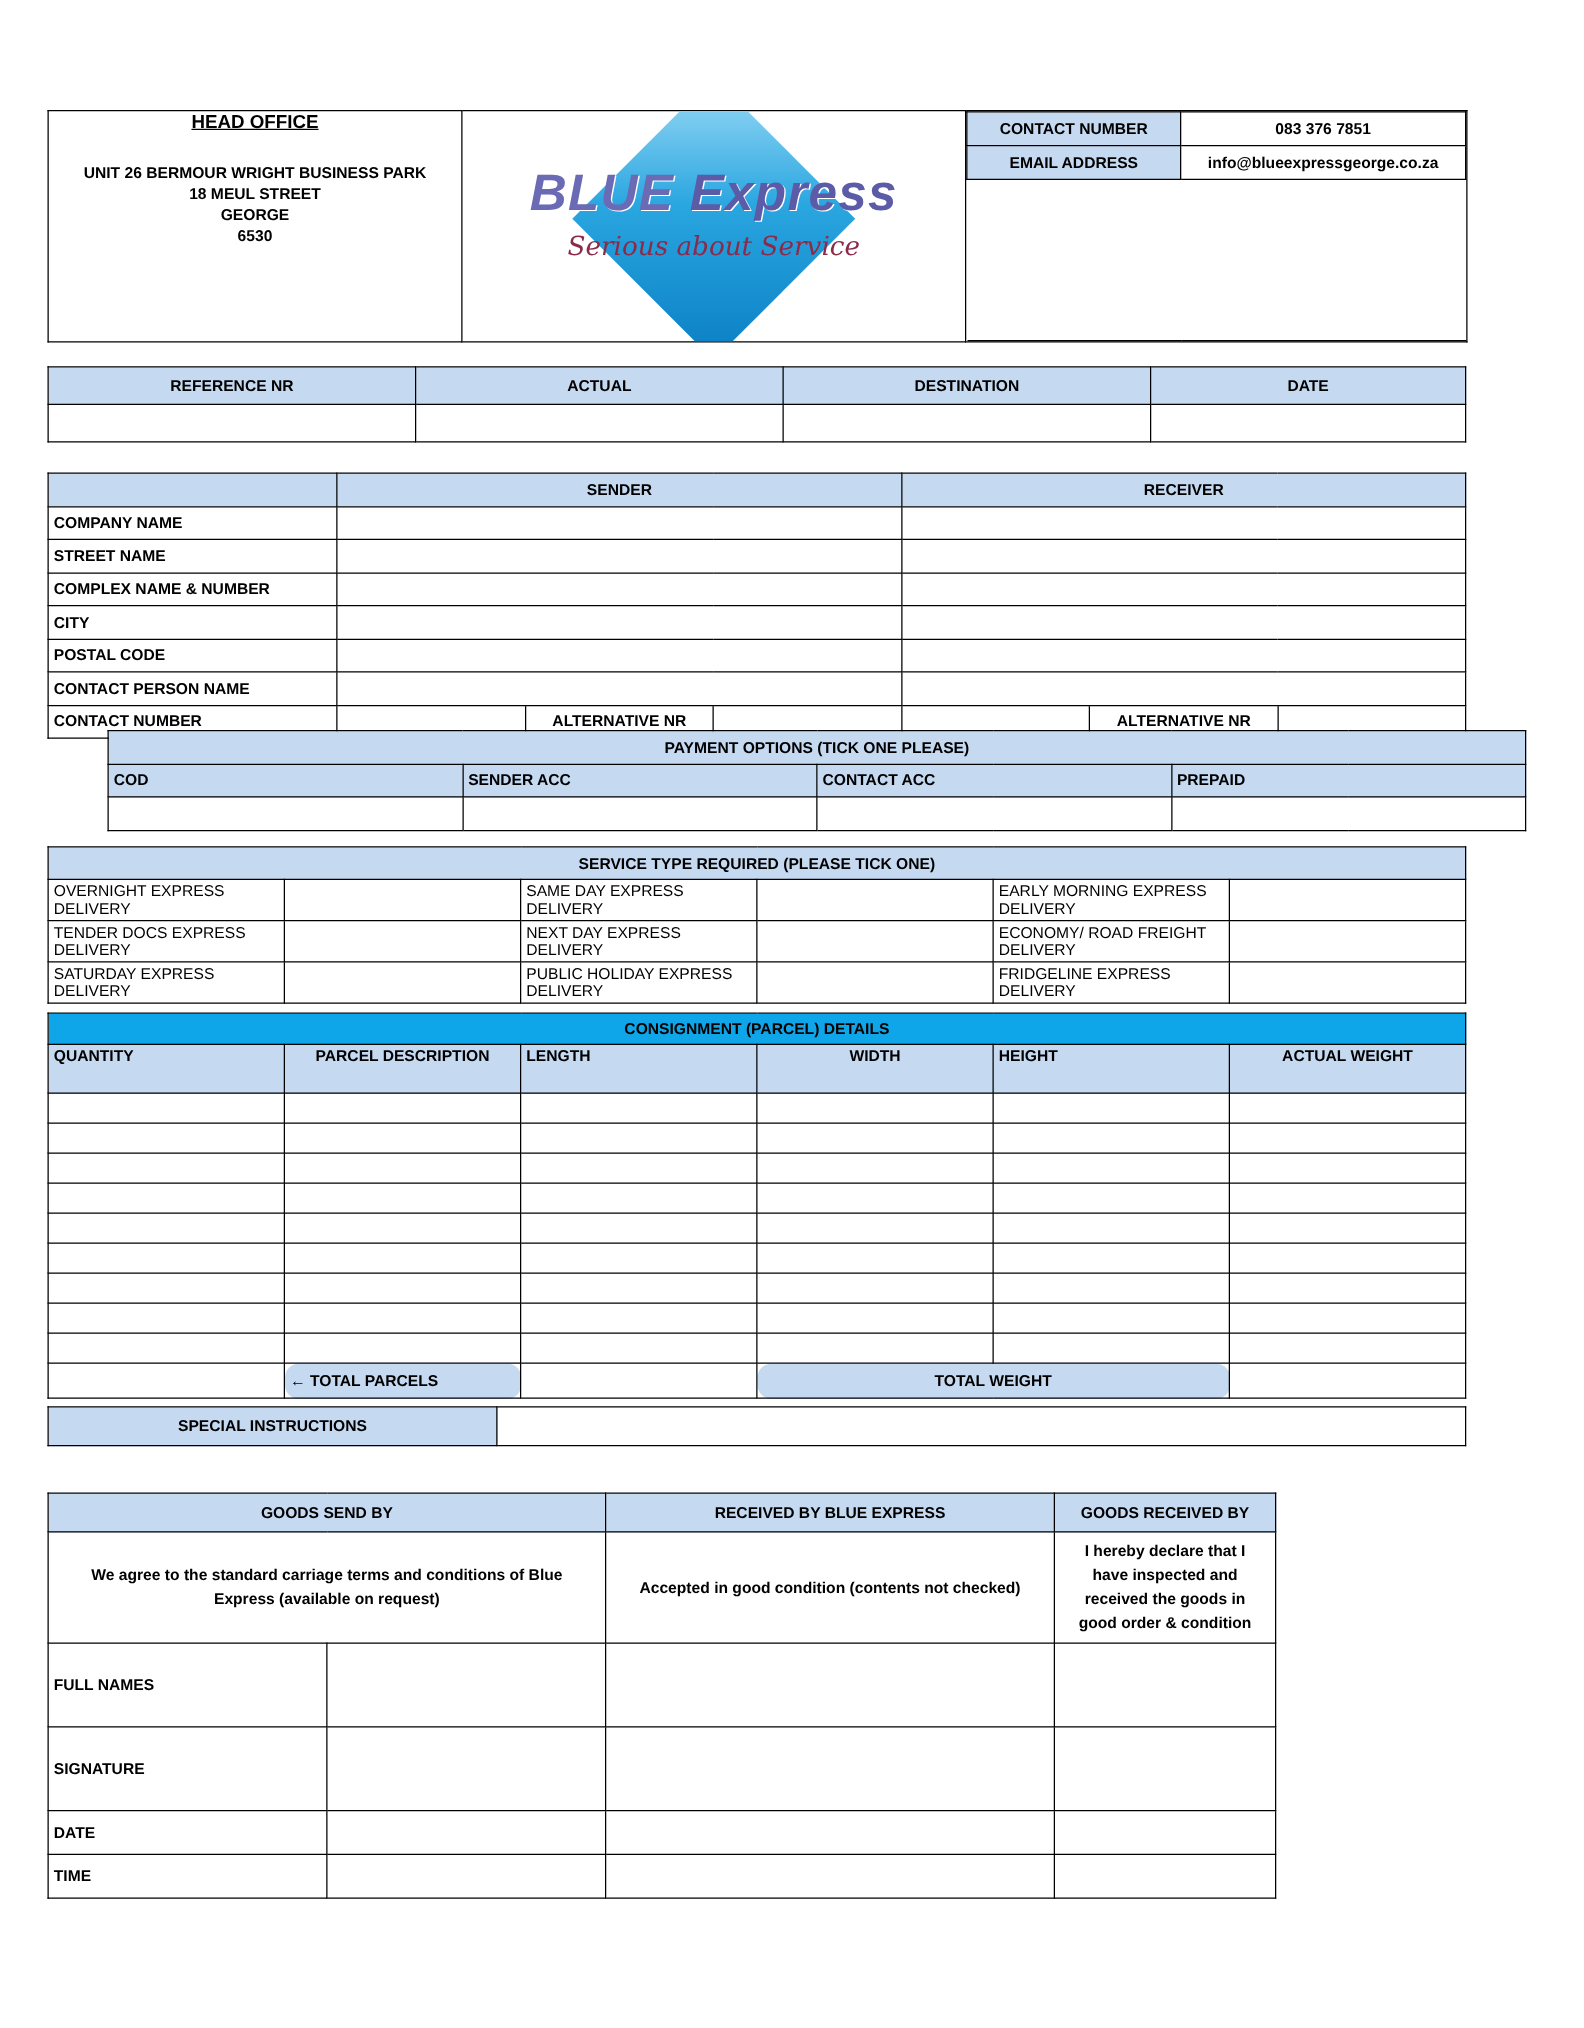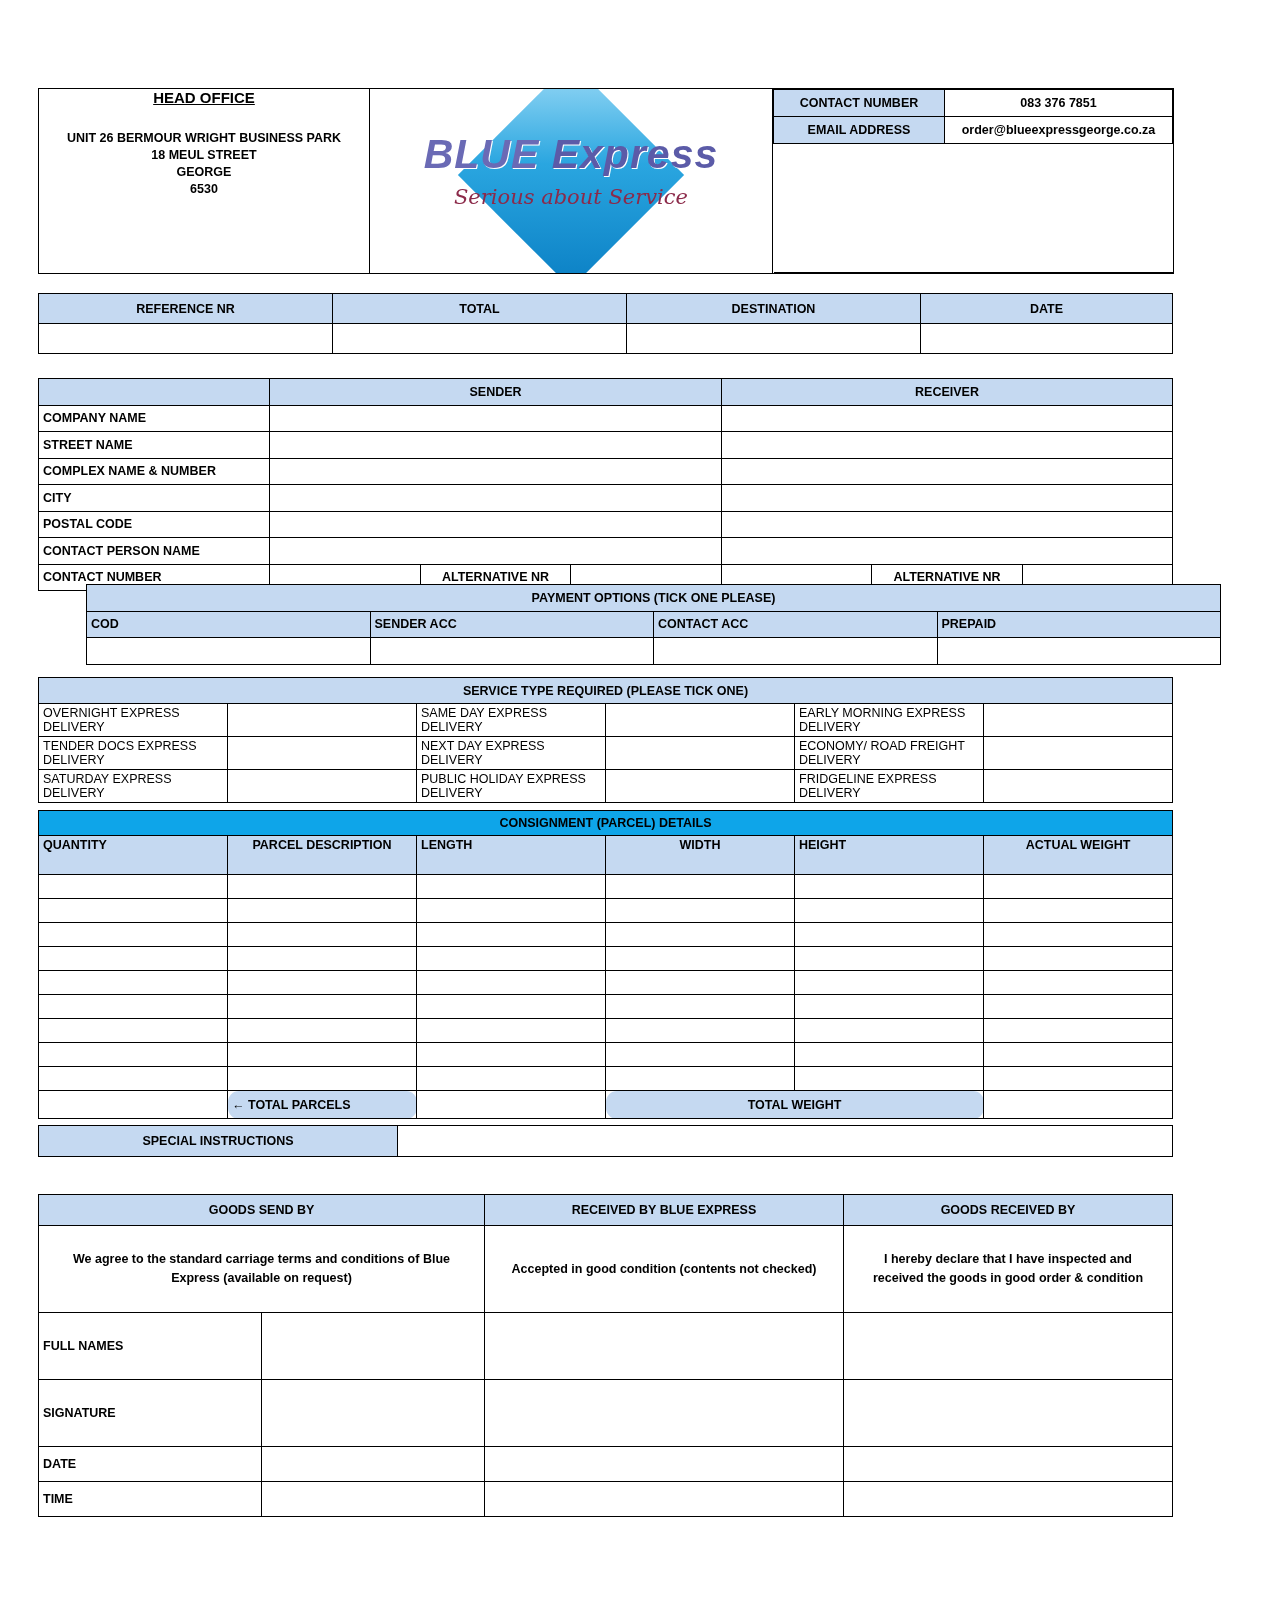--- a/index.html
+++ b/index.html
@@ -151,21 +151,21 @@
   .cons-table td { height: 19px; }
   .cons-table .title { text-align: center; font-weight: bold; background: #0ea5e9; }
   .cons-table .colhdr { font-weight: bold; background: #c5d9f1; vertical-align: top; height: 34px; }
   .cons-table .totrow td { background: #c5d9f1; font-weight: bold; height: 23px; border-radius: 11px; }
   .cons-table .totrow td.plain { background: #ffffff; }
 
   .spec-table { width: 1135px; }
   .spec-table td { height: 26px; }
   .spec-table .lbl { width: 350px; background: #c5d9f1; font-weight: bold; text-align: center; margin-top: 15px; }
 
-  .sign-table { width: 1135px; }
+  .sign-table { width: 983px; }
   .sign-table td { height: 24px; }
   .sign-table .hdr { text-align: center; font-weight: bold; background: #c5d9f1; height: 26px; }
   .sign-table .terms {
     text-align: center;
     font-weight: bold;
     height: 74px;
     padding: 6px 18px;
     line-height: 19px;
   }
   .sign-table .rowlbl { width: 118px; font-weight: bold; }
@@ -198,39 +198,39 @@
         </td>
         <td class="contact-cell">
           <table class="contact-table">
             <tbody>
                   <tr>
               <td class="contact-label">CONTACT NUMBER</td>
               <td class="contact-value">083 376 7851</td>
             </tr>
             <tr>
               <td class="contact-label">EMAIL ADDRESS</td>
-              <td class="contact-value">order@blueexpressgeorge.co.za</td>
+              <td class="contact-value">info@blueexpressgeorge.co.za</td>
             </tr>
             <tr class="contact-blank">
               <td colspan="2"></td>
             </tr>
           </tbody>
               </table>
         </td>
       </tr>
     </tbody>
       </table>
   </div>
 
   <div class="sec" style="top:293px;">
     <table class="ref-table">
       <tbody>
           <tr>
         <td class="hdr" style="width:285px;">REFERENCE NR</td>
-        <td class="hdr" style="width:285px;">TOTAL</td>
+        <td class="hdr" style="width:285px;">ACTUAL</td>
         <td class="hdr" style="width:285px;">DESTINATION</td>
         <td class="hdr">DATE</td>
       </tr>
       <tr>
         <td></td>
         <td></td>
         <td></td>
         <td></td>
       </tr>
     </tbody>

